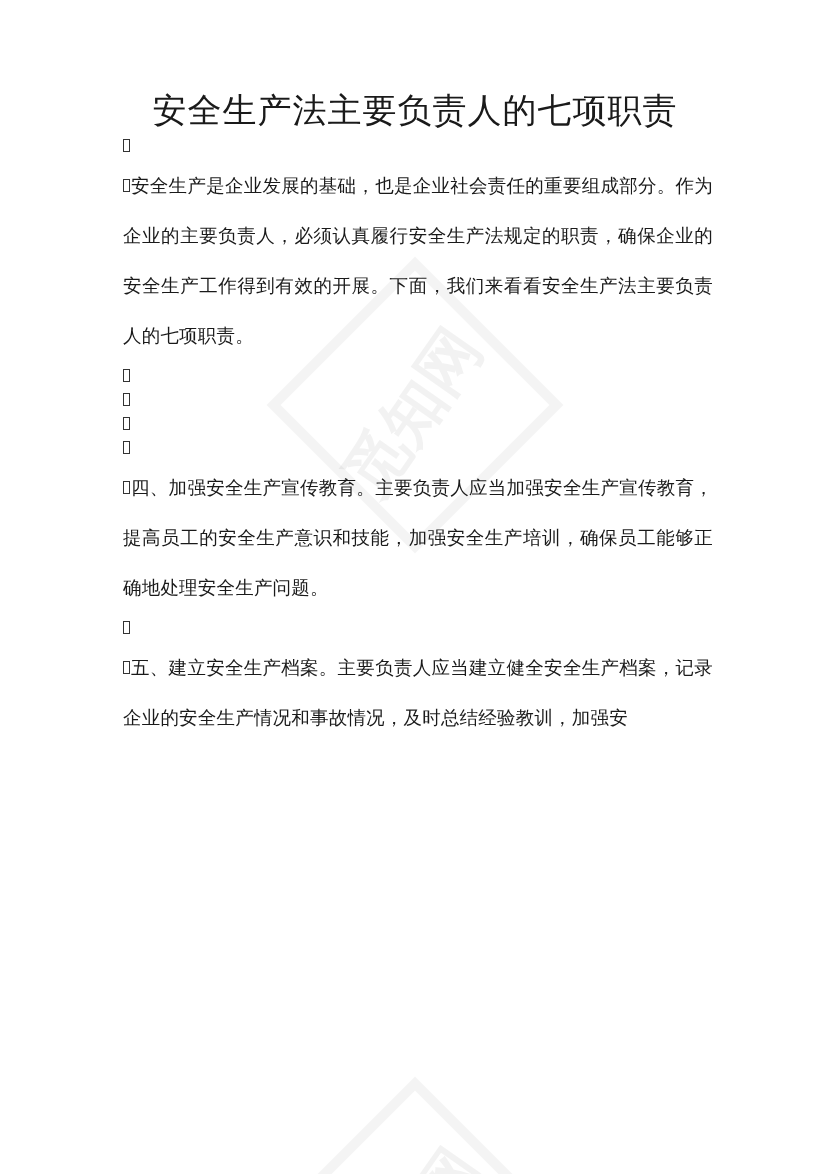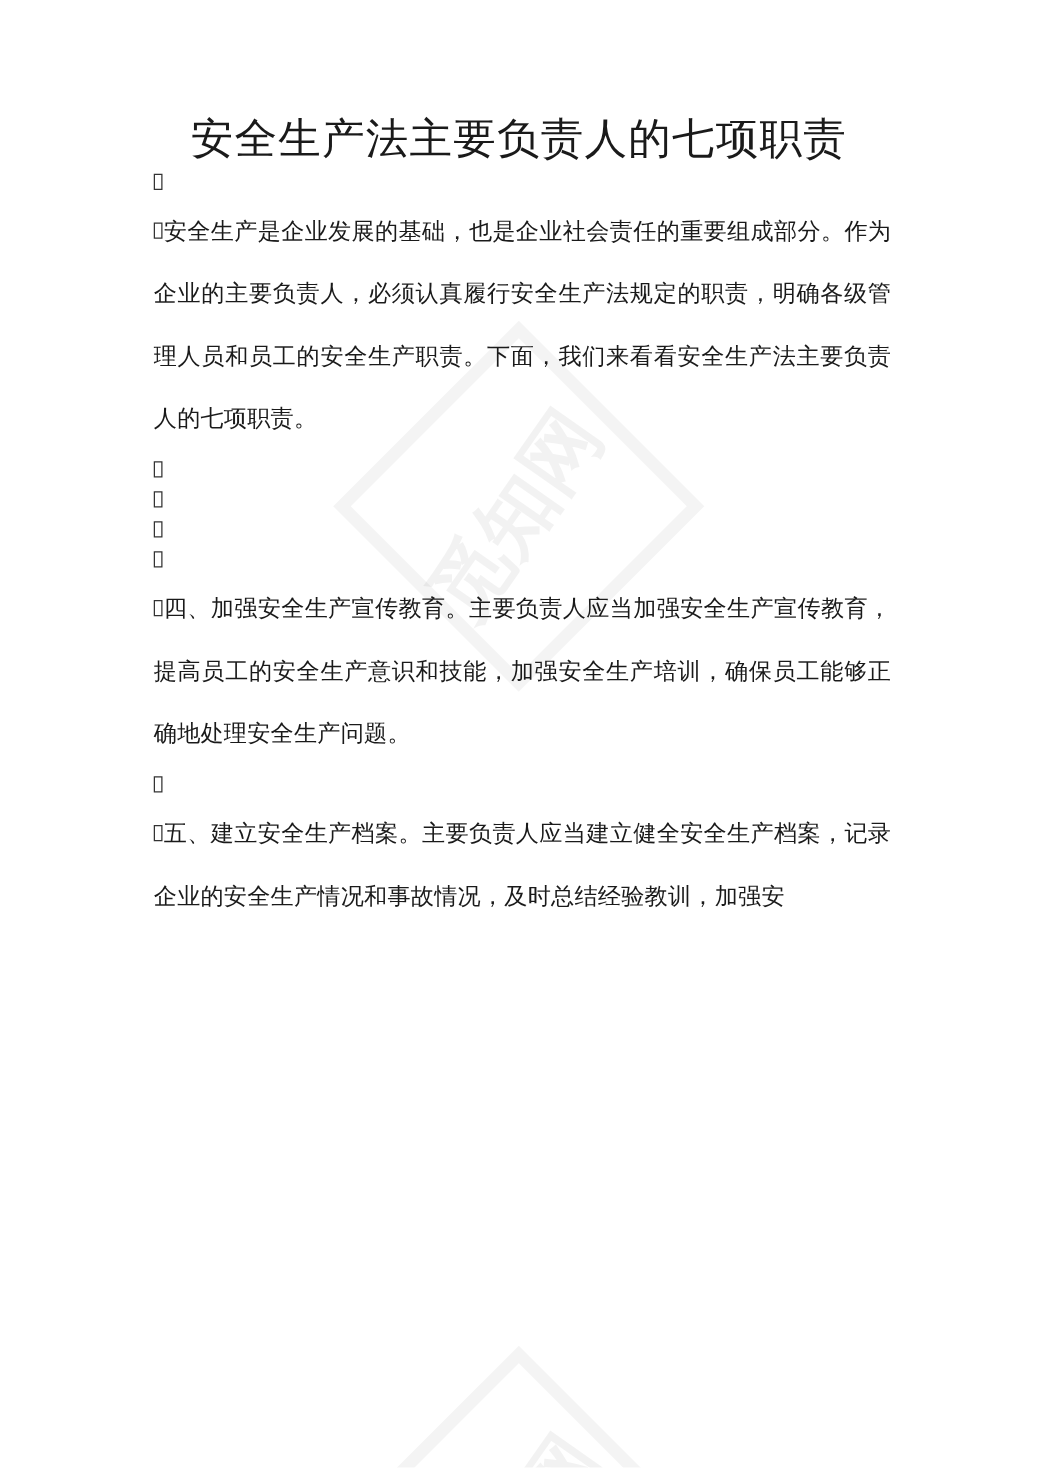--- a/index.html
+++ b/index.html
@@ -101,21 +101,21 @@
     <div class="wm-text" style="left:20px; top:80px; font-size:62px;">觅知网</div>
   </div>
 
   <h1 class="title" style="margin:0; font-weight:normal;">安全生产法主要负责人的七项职责</h1>
 
   <div class="content">
 
     <div class="marker-line"><span class="box"></span></div>
 
     <div class="para-wrap">
-      <p class="para"><span class="box"></span><span>安全生产是企业发展的基础，也是企业社会责任的重要组成部分。作为企业的主要负责人，必须认真履行安全生产法规定的职责，明确各级管理人员和员工的安全生产职责。下面，我们来看看安全生产法主要负责人的七项职责。</span></p>
+      <p class="para"><span class="box"></span><span>安全生产是企业发展的基础，也是企业社会责任的重要组成部分。作为企业的主要负责人，必须认真履行安全生产法规定的职责，确保企业的安全生产工作得到有效的开展。下面，我们来看看安全生产法主要负责人的七项职责。</span></p>
     </div>
 
     <div class="marker-line"><span class="box"></span></div>
 
 
     <div class="marker-line"><span class="box"></span></div>
 
 
     <div class="marker-line"><span class="box"></span></div>
 

